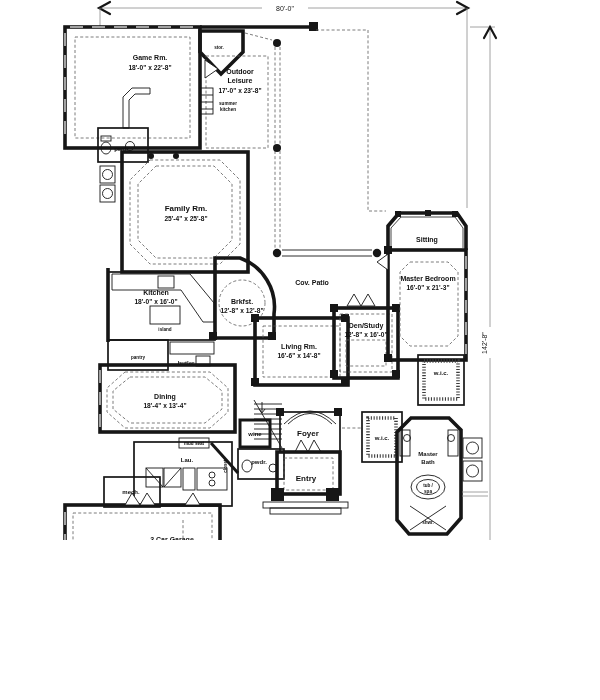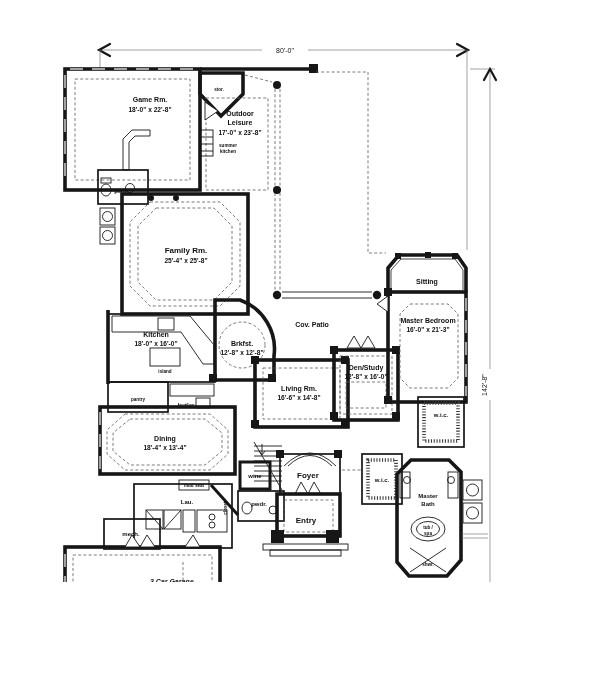--- a/index.html
+++ b/index.html
@@ -1,16 +1,16 @@
 <!DOCTYPE html>
 <html><head>
 <meta charset="utf-8">
 <style>
   html,body{margin:0;padding:0;background:#fff;}
-  #stage{position:relative;width:600px;height:540px;background:#fff;overflow:hidden;margin-top:42px;}
+  #stage{position:relative;width:600px;height:540px;background:#fff;overflow:hidden;}
   svg{position:absolute;left:0;top:0;}
   
   .w  {fill:none;stroke:#161616;stroke-width:3.6;stroke-linejoin:miter;}
   .w3 {fill:none;stroke:#161616;stroke-width:3;}
   .wi {fill:none;stroke:#161616;stroke-width:1.7;}
   .t  {fill:none;stroke:#161616;stroke-width:0.9;}
   .tw {fill:#fff;stroke:#161616;stroke-width:0.9;}
   .tg {fill:none;stroke:#8a8a8a;stroke-width:0.8;}
   .d  {fill:none;stroke:#5a5a5a;stroke-width:0.8;stroke-dasharray:3 2.2;}
   .hatch{fill:none;stroke:#3c3c3c;stroke-width:3.6;stroke-dasharray:1.1 1.7;}

